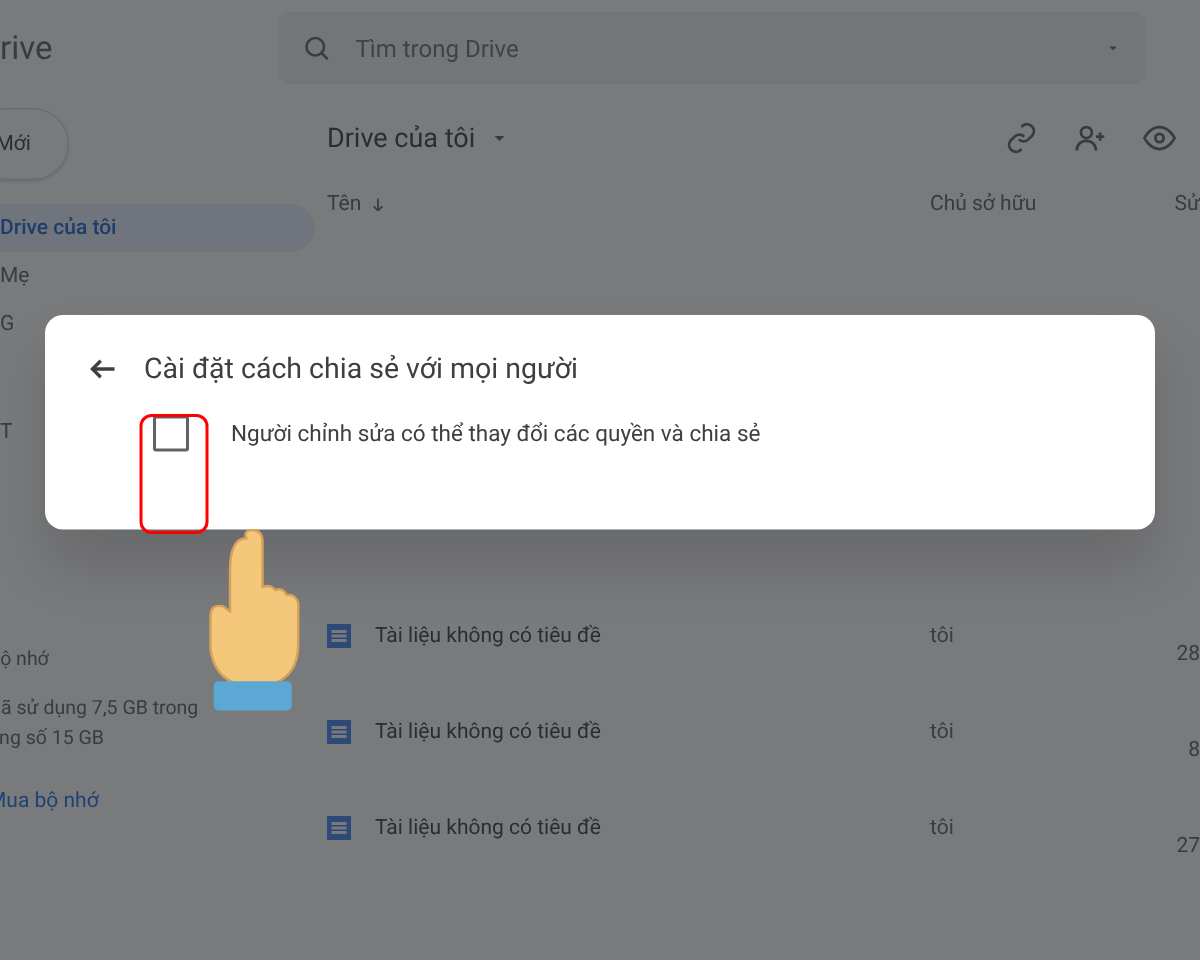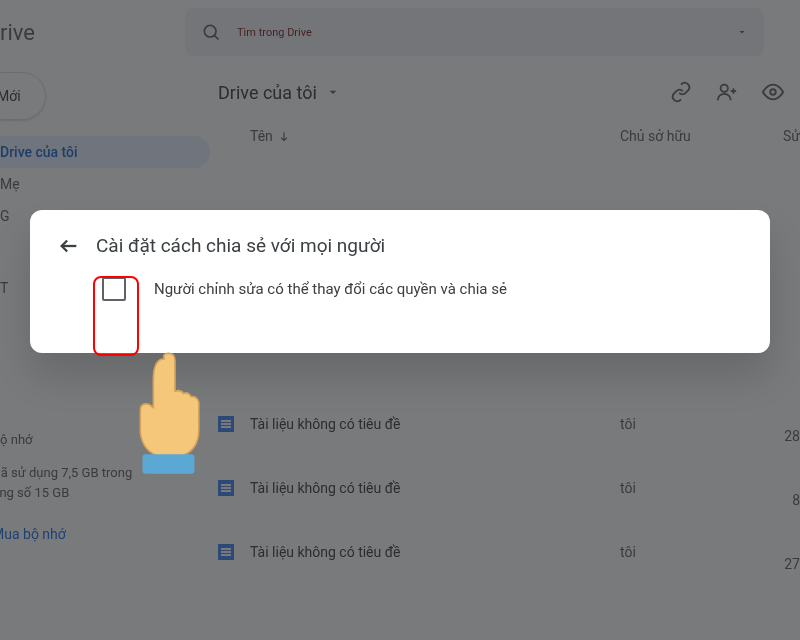--- a/index.html
+++ b/index.html
@@ -4,39 +4,39 @@
 <style>
 * { margin: 0; padding: 0; box-sizing: border-box; font-family: 'Roboto', Arial, sans-serif; }
 body { width: 800px; height: 640px; overflow: hidden; position: relative; background: #fff; }
 
 
 .bg { position: absolute; inset: 0; background: #fff; }
 .topbar { display: flex; align-items: center; height: 64px; padding: 16px 16px; }
 .logo-text { font-size: 22px; color: #5f6368; margin-left: -16px; }
 .searchbar { display: flex; align-items: center; background: #f1f3f4; border-radius: 8px; height: 48px; flex: 1; margin-left: 150px; margin-right: 20px; padding: 0 16px; }
 .searchbar .q { color: #5f6368; display: flex; align-items: center; margin-right: 16px; }
-.searchbar .txt { color: #7f1d1d; font-size: 11px; }
+.searchbar .txt { color: #737373; font-size: 16px; }
 .searchbar .drop { margin-left: auto; color: #5f6368; }
 
 .main { display: flex; }
 .sidebar { width: 210px; padding-top: 8px; }
 .new-btn { display: inline-flex; align-items: center; height: 48px; border-radius: 24px; border: 1px solid #dadce0; padding: 0 24px 0 16px; margin-left: -20px; font-size: 14px; color: #3c4043; box-shadow: 0 1px 2px rgba(60,64,67,.2); }
 .side-item { padding: 8px 12px 8px 24px; font-size: 14px; color: #5f6368; margin-left: -24px; }
 .side-item.active { background: #e8f0fe; color: #1967d2; border-radius: 0 24px 24px 0; font-weight: 500; }
 .storage-head { font-size: 13px; color: #5f6368; padding: 8px 0 4px; margin-left: -8px; }
 .storage-txt { font-size: 13px; color: #5f6368; margin-left: -8px; line-height: 1.5; }
 .buy { color: #1a73e8; font-size: 14px; margin-left: -8px; margin-top: 24px; }
 
 .content { flex: 1; padding-left: 8px; }
 .crumb-row { display: flex; align-items: center; height: 56px; }
 .crumb { font-size: 18px; color: #3c4043; display: flex; align-items: center; }
 .crumb .arrow { margin-left: 8px; color: #5f6368; }
 .actions { margin-left: auto; display: flex; gap: 24px; margin-right: 16px; color: #5f6368; }
 .cols { display: flex; font-size: 14px; color: #5f6368; padding: 8px 0; }
-.col-name { flex: 1; display: flex; align-items: flex-end; gap: 4px; margin-left: 32px; }
+.col-name { flex: 1; display: flex; align-items: flex-end; gap: 4px; }
 .col-owner { width: 140px; }
 .col-last { width: 40px; text-align: right; }
 .row { display: flex; align-items: center; padding: 12px 0; font-size: 14px; color: #3c4043; }
 .doc-icon { width: 16px; height: 16px; background: #4285f4; margin-right: 16px; position: relative; }
 .doc-icon::after { content: ''; position: absolute; left: 3px; right: 3px; top: 4px; height: 2px; background: #fff; box-shadow: 0 3px 0 #fff, 0 6px 0 #fff; }
 .row .name { flex: 1; }
 .row .owner { width: 140px; color: #5f6368; }
 .row .date { width: 40px; text-align: right; color: #5f6368; margin-top: 24px; }
 
 

